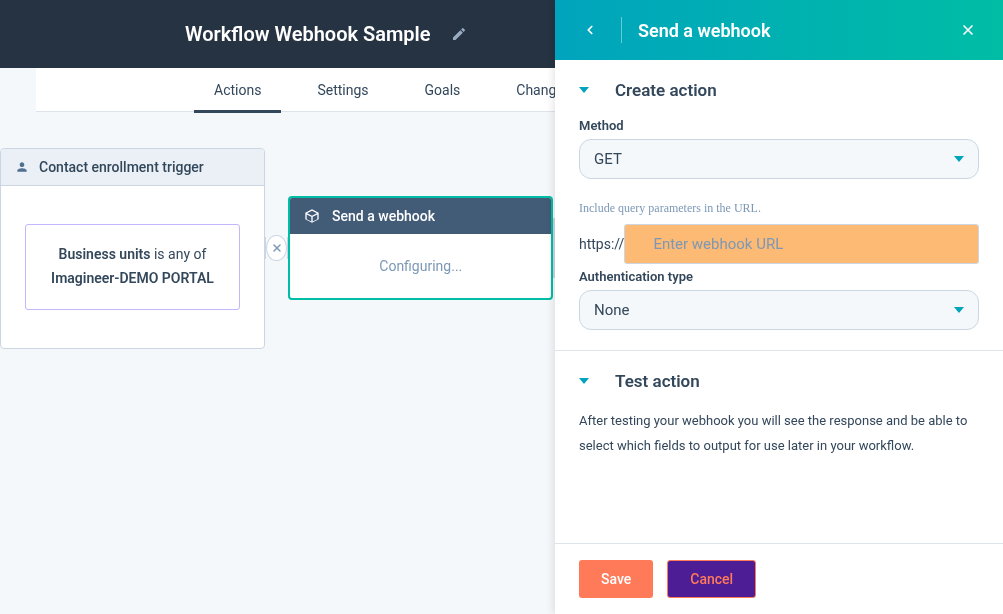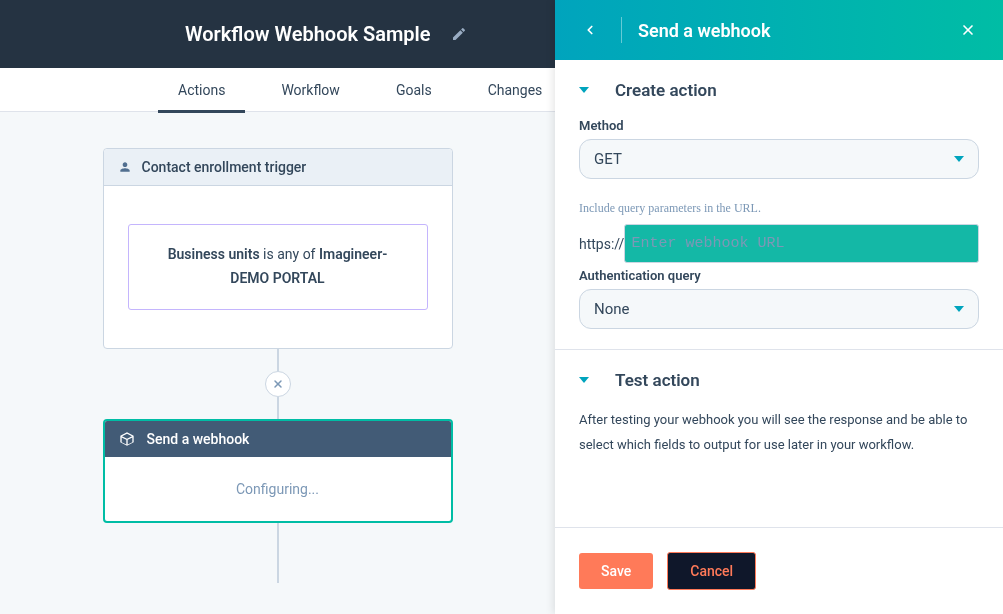--- a/index.html
+++ b/index.html
@@ -4,26 +4,26 @@
   <style>
     * { box-sizing: border-box; margin: 0; padding: 0; font-family: -apple-system, BlinkMacSystemFont, "Segoe UI", Roboto, Helvetica, Arial, sans-serif; }
     body { width: 1003px; height: 614px; overflow: hidden; background: #f5f8fa; position: relative; }
     
     
     .top-header { background: #253342; height: 68px; display: flex; align-items: center; padding-left: 185px; color: #fff; }
     .top-header h1 { font-size: 20px; font-weight: 600; }
     .edit-icon { margin-left: 20px; color: #99acc2; cursor: pointer; }
     
     
-    .tabs { background: #fff; height: 44px; display: flex; align-items: center; padding-left: 150px; border-bottom: 1px solid #dfe3eb; }
+    .tabs { background: #fff; height: 44px; display: flex; align-items: center; padding-left: 150px; border-bottom: 1px solid #dfe3eb; margin-left: 36px; }
     .tab { padding: 0 28px; height: 44px; display: flex; align-items: center; color: #33475b; font-size: 14px; cursor: pointer; position: relative; }
     .tab.active::after { content: ''; position: absolute; bottom: -1px; left: 8px; right: 8px; height: 3px; background: #33475b; }
     
     
-    .canvas { padding: 36px 0 0 0; display: flex; flex-direction: column; align-items: center; width: 555px; }
+    .canvas { padding: 36px 0 0 0; display: flex; flex-direction: row; align-items: center; width: 555px; }
     
     .trigger-card { width: 350px; border: 1px solid #cbd6e2; border-radius: 4px; background: #fff; }
     .trigger-head { background: #eaf0f6; border-bottom: 1px solid #cbd6e2; padding: 10px 14px; display: flex; align-items: center; gap: 10px; color: #33475b; font-size: 14px; font-weight: 500; border-radius: 4px 4px 0 0; }
     .trigger-body { padding: 38px 24px; }
     .filter-box { border: 1px solid #c4b5fd; border-radius: 3px; padding: 18px 20px; text-align: center; color: #33475b; font-size: 14px; line-height: 1.7; }
     .filter-box b { font-weight: 600; }
     
     .connector { width: 2px; height: 22px; background: #cbd6e2; }
     .delete-btn { width: 26px; height: 26px; border: 1px solid #cbd6e2; border-radius: 50%; background: #fff; display: flex; align-items: center; justify-content: center; color: #7c98b6; font-size: 14px; cursor: pointer; }
     
@@ -44,51 +44,51 @@
     .section-head .label { color: #33475b; }
     .chevron { width: 0; height: 0; border-left: 5px solid transparent; border-right: 5px solid transparent; border-top: 6px solid #00a4bd; }
     
     .field-label { color: #33475b; font-size: 13px; font-weight: 600; margin-bottom: 6px; display: block; }
     .field-help { color: #7c98b6; font-size: 12px; margin-bottom: 8px; font-family: Liberation Serif, serif; }
     .select { width: 100%; border: 1px solid #cbd6e2; border-radius: 12px; padding: 10px 14px; font-size: 15px; color: #33475b; background: #f5f8fa; display: flex; justify-content: space-between; align-items: center; cursor: pointer; margin-bottom: 22px; }
     .select .caret { width: 0; height: 0; border-left: 5px solid transparent; border-right: 5px solid transparent; border-top: 6px solid #00a4bd; }
     
     .url-row { display: flex; align-items: center; gap: 0; margin-bottom: 5px; }
     .url-prefix { color: #33475b; font-size: 14px; }
-    .url-input { flex: 1; border: 1px solid #cbd6e2; border-radius: 3px; padding: 10px 6px; font-size: 15px; background: #14b8a6; color: #33475b; font-family: Liberation Mono, monospace; }
+    .url-input { flex: 1; border: 1px solid #cbd6e2; border-radius: 3px; padding: 10px 28px; font-size: 15px; background: #fdba74; color: #33475b; }
     .url-input::placeholder { color: #7c98b6; }
     
     .section-divider { border: none; border-top: 1px solid #dfe3eb; margin: 20px -24px; }
     .test-text { color: #33475b; font-size: 13px; line-height: 1.9; }
     
-    .panel-footer { border-top: 1px solid #dfe3eb; padding: 24px 24px; display: flex; gap: 14px; align-items: center; }
+    .panel-footer { border-top: 1px solid #dfe3eb; padding: 16px 24px; display: flex; gap: 14px; }
     .btn { padding: 10px 22px; border-radius: 3px; font-size: 14px; font-weight: 500; cursor: pointer; border: none; }
     .btn-primary { background: #ff7a59; color: #fff; }
-    .btn-secondary { background: #0f172a; border: 1px solid #ff7a59; color: #ff7a59; }
+    .btn-secondary { background: #4c1d95; border: 1px solid #ff7a59; color: #ff7a59; }
     
     svg { display: block; }
   </style>
 </head>
 <body>
 
 <div class="top-header">
   <h1>Workflow Webhook Sample</h1>
   <span class="edit-icon">
     <svg width="16" height="16" viewBox="0 0 24 24" fill="currentColor">
         <path d="M3 17.25V21h3.75L17.81 9.94l-3.75-3.75L3 17.25zM20.71 7.04a1 1 0 0 0 0-1.41l-2.34-2.34a1 1 0 0 0-1.41 0l-1.83 1.83 3.75 3.75 1.83-1.83z"></path>
       </svg>
   </span>
 </div>
 
 <div class="tabs">
   <div class="tab active">
       <span>Actions</span>
     </div>
   <div class="tab">
-      <span>Workflow</span>
+      <span>Settings</span>
     </div>
   <div class="tab">
       <span>Goals</span>
     </div>
   <div class="tab">
       <span>Changes</span>
     </div>
 </div>
 
 <div class="canvas">
@@ -160,21 +160,21 @@
       <span>GET</span>
       <span class="caret"></span>
     </div>
 
     <div class="field-help">Include query parameters in the URL.</div>
     <div class="url-row">
       <span class="url-prefix">https://</span>
       <input class="url-input" type="text" placeholder="Enter webhook URL" style="">
     </div>
 
-    <label class="field-label">Authentication query</label>
+    <label class="field-label">Authentication type</label>
     <div class="select" style="margin-bottom:0">
       <span>None</span>
       <span class="caret"></span>
     </div>
 
     <hr class="section-divider">
 
     <div class="section-head">
       <span class="chevron"></span>
       <span class="label">Test action</span>

